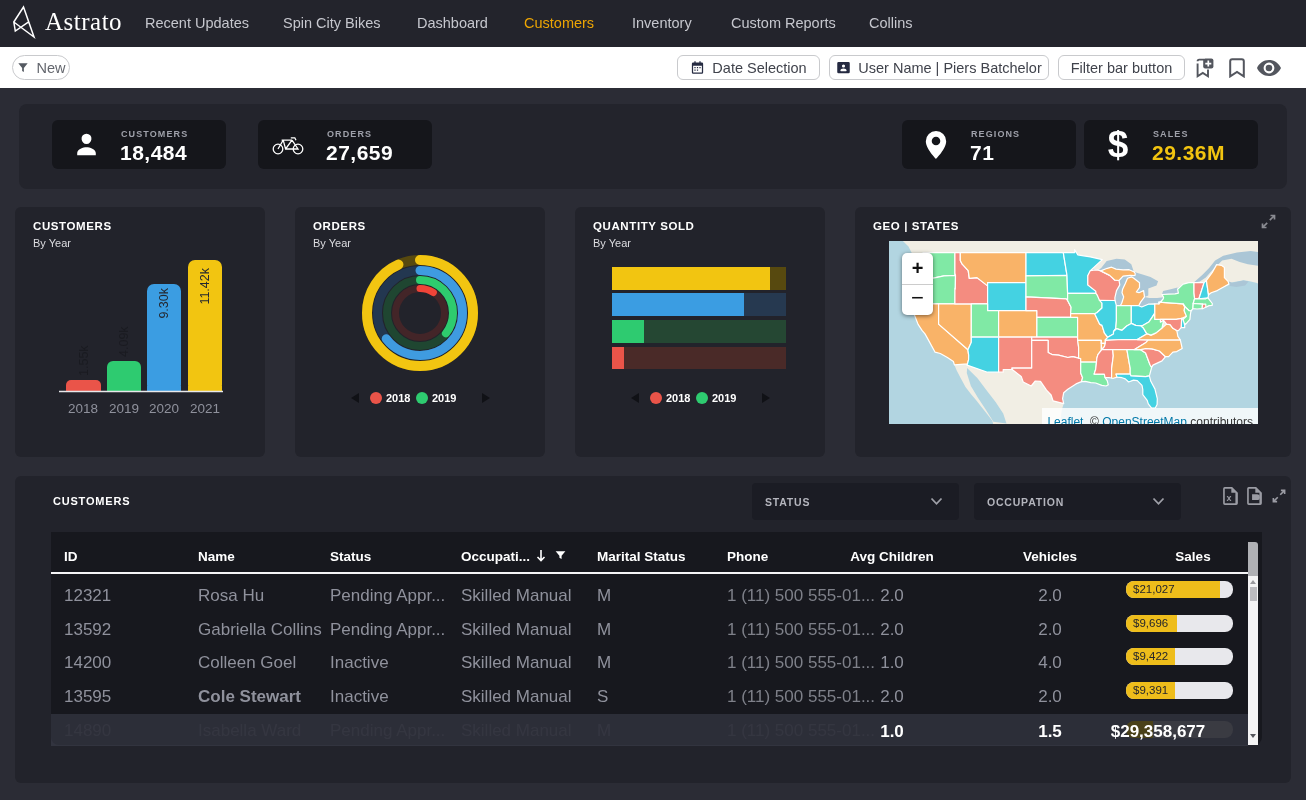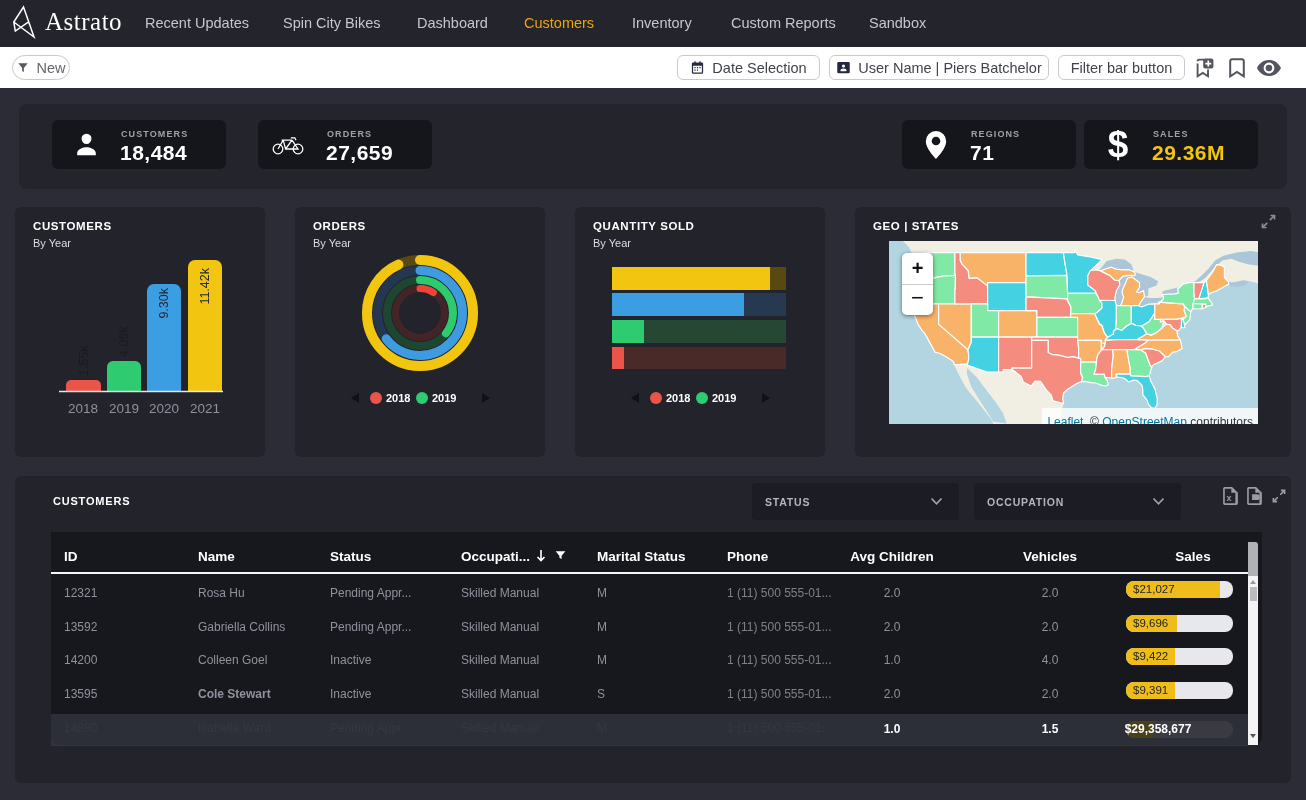--- a/index.html
+++ b/index.html
@@ -27,21 +27,21 @@
 .card { position:absolute; top:207px; height:250px; background:#22232b; border-radius:6px; }
 .ctitle { position:absolute; left:18px; top:13px; font-size:11.5px; font-weight:bold; letter-spacing:0.6px; color:#fff; }
 .csub { position:absolute; left:18px; top:30px; font-size:11px; color:#dcdce0; }
 
 .tpanel { position:absolute; left:15px; top:476px; width:1276px; height:307px; background:#22232b; border-radius:6px; }
 .ttitle { position:absolute; left:38px; top:19px; font-size:11px; font-weight:bold; letter-spacing:0.8px; color:#fff; }
 .dropdown { position:absolute; top:7px; width:207px; height:37px; background:#1b1c24; border-radius:4px; }
 .droplabel { position:absolute; left:13px; top:13px; font-size:10.5px; font-weight:bold; letter-spacing:0.8px; color:#b4b5bd; }
 .tinner { position:absolute; left:36px; top:56px; width:1211px; height:213px; background:#17181e; border-radius:0 0 8px 8px; }
 .th { position:absolute; top:17px; font-size:13.5px; font-weight:bold; color:#fff; }
-.trow { position:absolute; font-size:12px; color:#8f919c; }
+.trow { position:absolute; font-size:17px; color:#8f919c; }
 .num { text-align:center; }
 .salespill { position:absolute; left:1075px; width:107px; height:17px; background:#e8e8ec; border-radius:8px; overflow:hidden; }
 .salesfill { position:absolute; left:0; top:0; height:17px; background:#eebd1b; }
 .salestxt { position:absolute; left:7px; top:2px; font-size:11.5px; color:#24252b; }
 </style>
 </head>
 <body>
 
 <div class="nav">
   <div class="brand">
@@ -51,21 +51,21 @@
       </g>
     </svg>
     <span class="brandtxt">Astrato</span>
   </div>
   <div class="navitem" style="left:145px;">Recent Updates</div>
   <div class="navitem" style="left:283px;">Spin City Bikes</div>
   <div class="navitem" style="left:417px;">Dashboard</div>
   <div class="navitem act" style="left:524px;">Customers</div>
   <div class="navitem" style="left:632px;">Inventory</div>
   <div class="navitem" style="left:731px;">Custom Reports</div>
-  <div class="navitem" style="left:869px;">Sandbox</div>
+  <div class="navitem" style="left:869px;">Collins</div>
 </div>
 
 <div class="toolbar">
   <div class="pillbtn" style="left:12px;width:58px;">
     <svg width="14" height="14" viewBox="0 0 24 24" style="margin-right:6px;">
         <path fill="#555a62" d="M4 4h16l-6.5 8v7l-3-2v-5z"></path>
       </svg>
     <span style="color:#63666d;">New</span>
   </div>
   <div class="pillbtn" style="left:677px;width:143px;border-radius:6px;">

